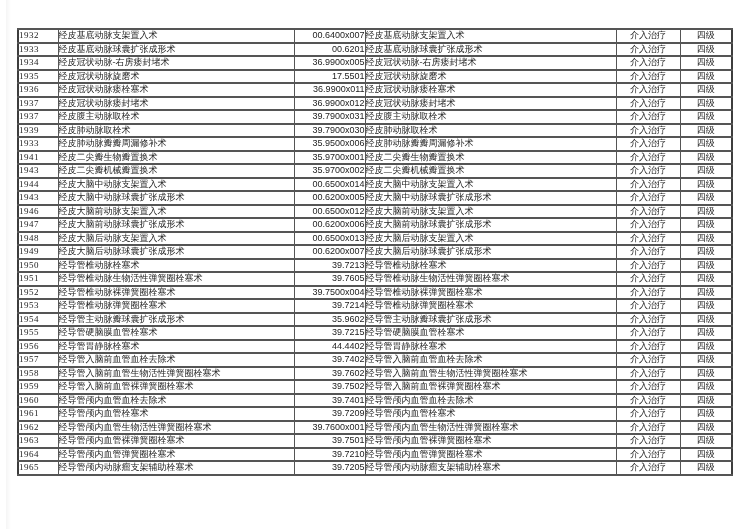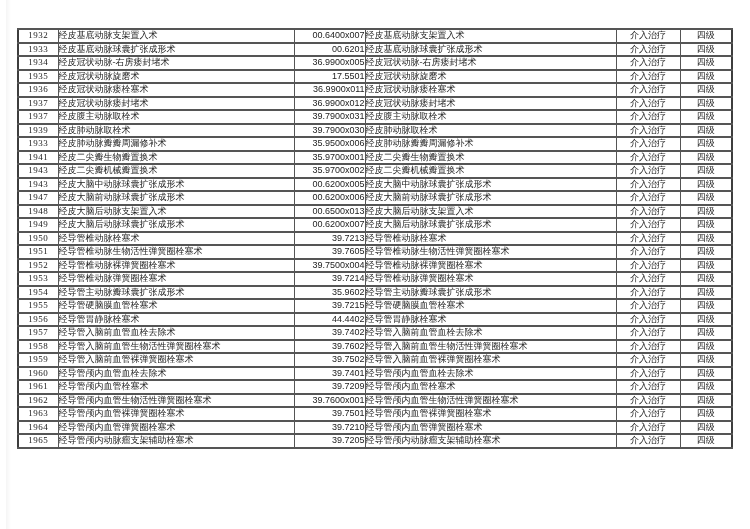--- a/index.html
+++ b/index.html
@@ -43,21 +43,21 @@
     border-bottom-width: 2px;
     height: 11.5px;
     padding: 0;
     font-size: 9px;
     line-height: 11px;
     vertical-align: middle;
     white-space: nowrap;
     overflow: hidden;
   }
   td.c-num {
-    text-align: center;
+    text-align: left;
     font-family: "Liberation Serif", serif;
     letter-spacing: 0.5px;
     margin-left: 24px;
   }
   td.c-name, td.c-name2 {
     text-align: left;
     padding-left: 4px;
     font-family: "Liberation Serif", serif;
   }
   td.c-code {
@@ -169,24 +169,40 @@
         </tr>
         <tr>
           <td class="c-num">1943</td>
           <td class="c-name">经皮二尖瓣机械瓣置换术</td>
           <td class="c-code">35.9700x002</td>
           <td class="c-name2">经皮二尖瓣机械瓣置换术</td>
           <td class="c-cat">介入治疗</td>
           <td class="c-lvl">四级</td>
         </tr>
         <tr>
+          <td class="c-num">1944</td>
+          <td class="c-name">经皮大脑中动脉支架置入术</td>
+          <td class="c-code">00.6500x014</td>
+          <td class="c-name2">经皮大脑中动脉支架置入术</td>
+          <td class="c-cat">介入治疗</td>
+          <td class="c-lvl">四级</td>
+        </tr>
+        <tr>
           <td class="c-num">1943</td>
           <td class="c-name">经皮大脑中动脉球囊扩张成形术</td>
           <td class="c-code">00.6200x005</td>
           <td class="c-name2">经皮大脑中动脉球囊扩张成形术</td>
+          <td class="c-cat">介入治疗</td>
+          <td class="c-lvl">四级</td>
+        </tr>
+        <tr>
+          <td class="c-num">1946</td>
+          <td class="c-name">经皮大脑前动脉支架置入术</td>
+          <td class="c-code">00.6500x012</td>
+          <td class="c-name2">经皮大脑前动脉支架置入术</td>
           <td class="c-cat">介入治疗</td>
           <td class="c-lvl">四级</td>
         </tr>
         <tr>
           <td class="c-num">1947</td>
           <td class="c-name">经皮大脑前动脉球囊扩张成形术</td>
           <td class="c-code">00.6200x006</td>
           <td class="c-name2">经皮大脑前动脉球囊扩张成形术</td>
           <td class="c-cat">介入治疗</td>
           <td class="c-lvl">四级</td>

